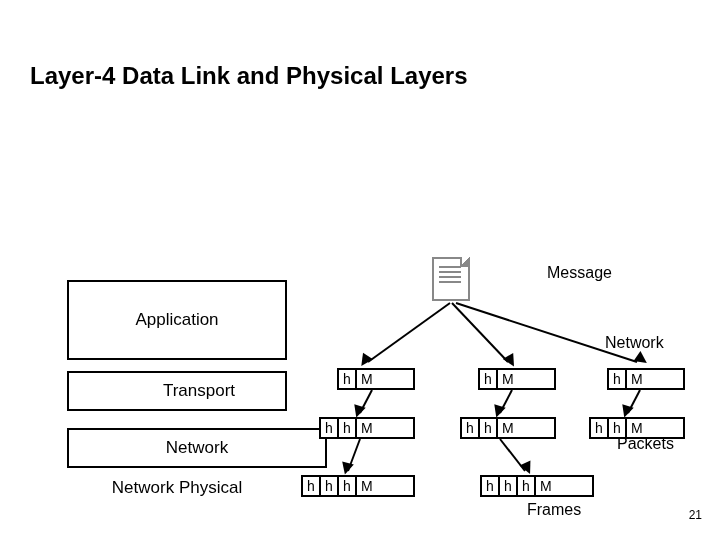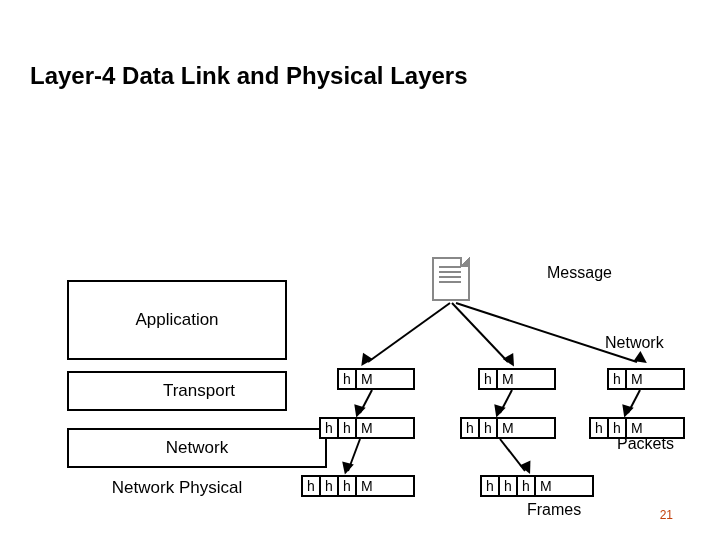--- a/index.html
+++ b/index.html
@@ -43,24 +43,24 @@
     font-size: 16px;
   }
   #lbl-message  { left: 547px; top: 264px; }
   #lbl-segments { left: 605px; top: 334px; }
   #lbl-packets  { left: 617px; top: 435px; }
   #lbl-frames   { left: 527px; top: 501px; }
 
   
   #page-num {
     position: absolute;
-    right: 47px;
+    right: 18px;
     bottom: 18px;
     font-size: 12px;
-    color: #c2410c;
+    color: #000000;
   }
 
   
   .doc-icon {
     position: absolute;
     left: 432px;
     top: 257px;
     width: 38px;
     height: 44px;
     background: #fff;

